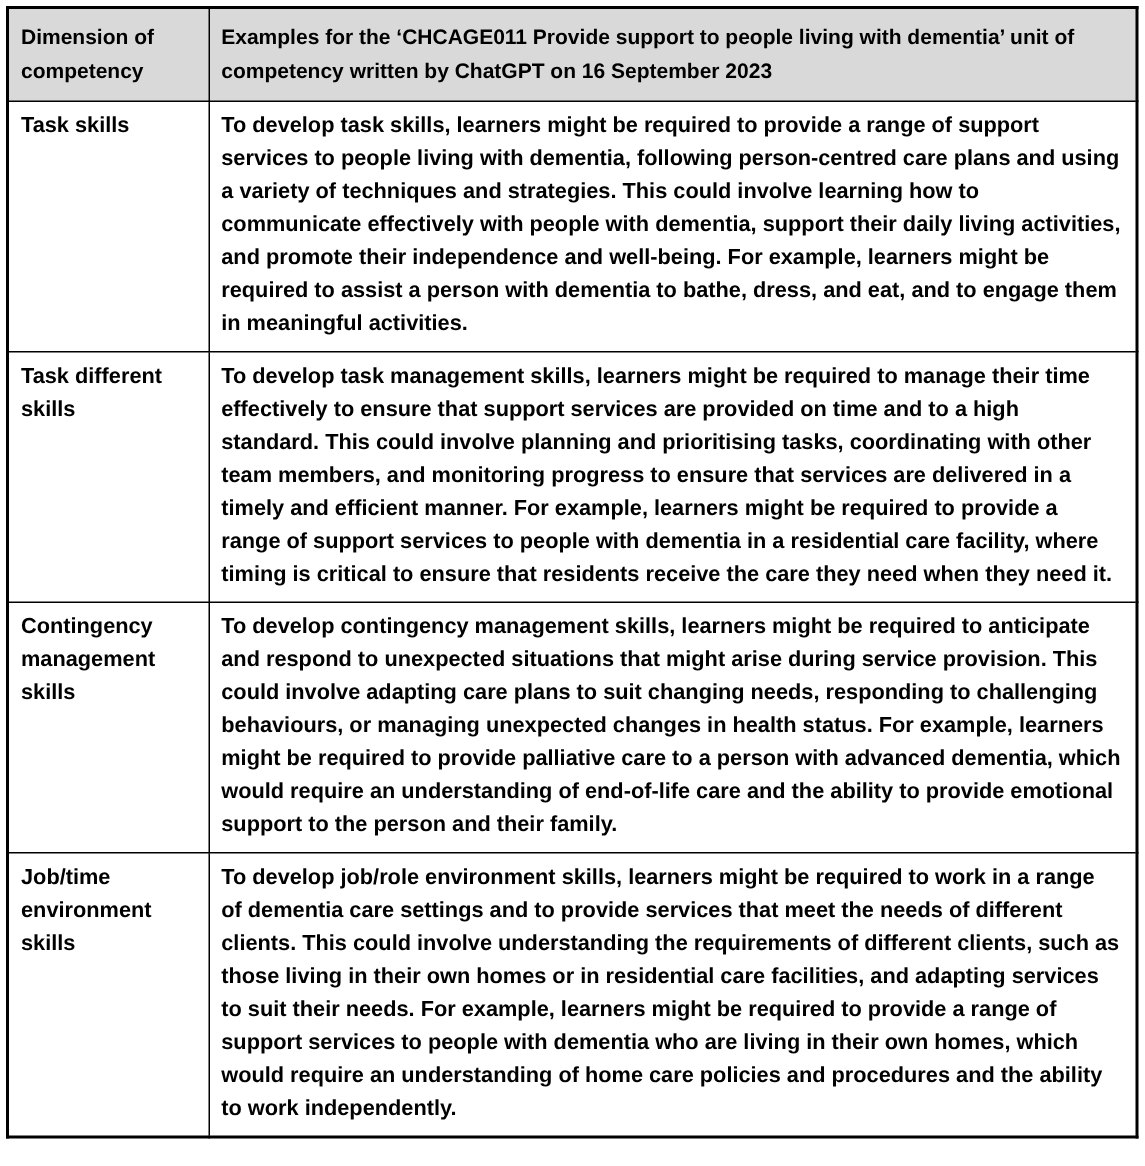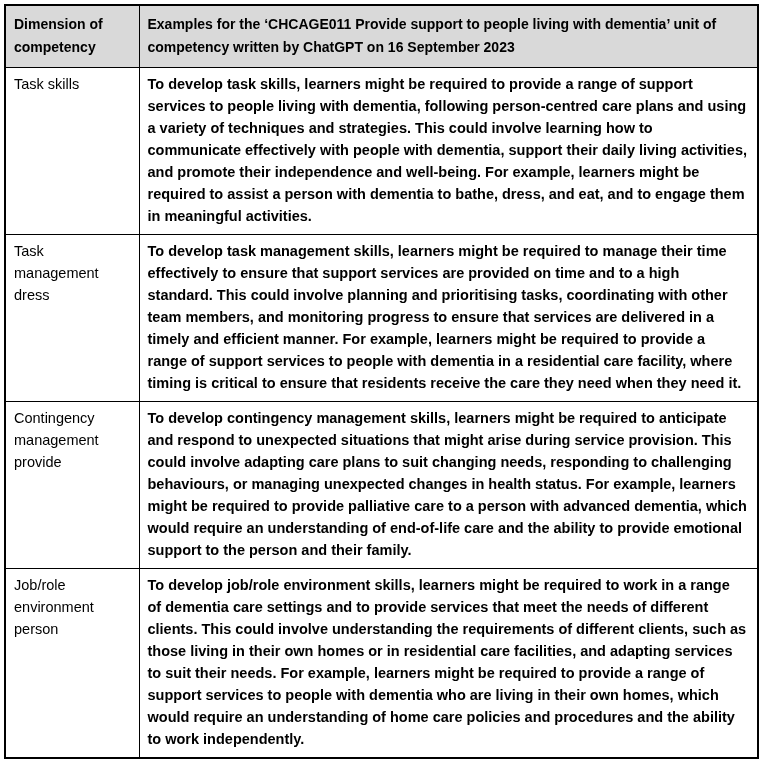--- a/index.html
+++ b/index.html
@@ -36,21 +36,21 @@
   table.competency col.ex-col    { width: 619px; }
   table.competency thead th {
     background: #d9d9d9;
     font-weight: bold;
     font-size: 14px;
     line-height: 23px;
     padding-top: 7px;
     padding-bottom: 8px;
   }
   table.competency tbody th {
-    font-weight: normal;
+    font-weight: bold;
   }
   td.example-cell { padding-left: 12px; padding-right: 12px; }
 </style>
 </head>
 <body>
 
 <div class="page">
   <table class="competency">
     <colgroup>
       <col class="dim-col">
@@ -61,26 +61,26 @@
         <th>Dimension of competency</th>
         <th>Examples for the ‘CHCAGE011 Provide support to people living with dementia’ unit of competency written by ChatGPT on 16 September 2023</th>
       </tr>
     </thead>
     <tbody>
       <tr>
         <th class="dimension-cell">Task skills</th>
         <td class="example-cell">To develop task skills, learners might be required to provide a range of support services to people living with dementia, following person-centred care plans and using a variety of techniques and strategies. This could involve learning how to communicate effectively with people with dementia, support their daily living activities, and promote their independence and well-being. For example, learners might be required to assist a person with dementia to bathe, dress, and eat, and to engage them in meaningful activities.</td>
       </tr>
       <tr>
-        <th class="dimension-cell">Task management dress</th>
+        <th class="dimension-cell">Task different skills</th>
         <td class="example-cell">To develop task management skills, learners might be required to manage their time effectively to ensure that support services are provided on time and to a high standard. This could involve planning and prioritising tasks, coordinating with other team members, and monitoring progress to ensure that services are delivered in a timely and efficient manner. For example, learners might be required to provide a range of support services to people with dementia in a residential care facility, where timing is critical to ensure that residents receive the care they need when they need it.</td>
       </tr>
       <tr>
-        <th class="dimension-cell">Contingency management provide</th>
+        <th class="dimension-cell">Contingency management skills</th>
         <td class="example-cell">To develop contingency management skills, learners might be required to anticipate and respond to unexpected situations that might arise during service provision. This could involve adapting care plans to suit changing needs, responding to challenging behaviours, or managing unexpected changes in health status. For example, learners might be required to provide palliative care to a person with advanced dementia, which would require an understanding of end-of-life care and the ability to provide emotional support to the person and their family.</td>
       </tr>
       <tr>
-        <th class="dimension-cell">Job/role environment person</th>
+        <th class="dimension-cell">Job/time environment skills</th>
         <td class="example-cell">To develop job/role environment skills, learners might be required to work in a range of dementia care settings and to provide services that meet the needs of different clients. This could involve understanding the requirements of different clients, such as those living in their own homes or in residential care facilities, and adapting services to suit their needs. For example, learners might be required to provide a range of support services to people with dementia who are living in their own homes, which would require an understanding of home care policies and procedures and the ability to work independently.</td>
       </tr>
     </tbody>
   </table>
 </div>
 
 </body></html>

